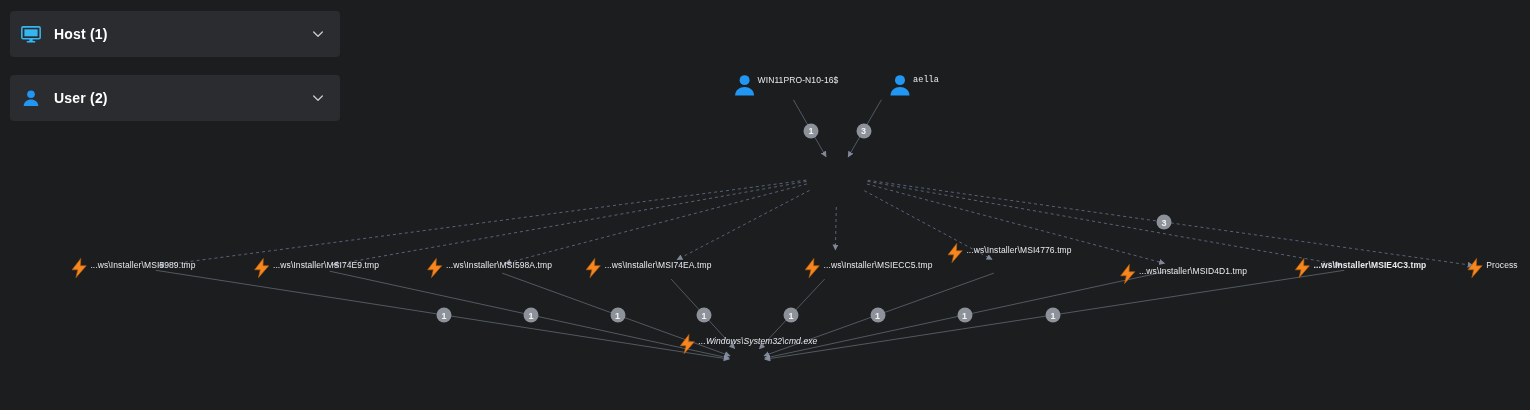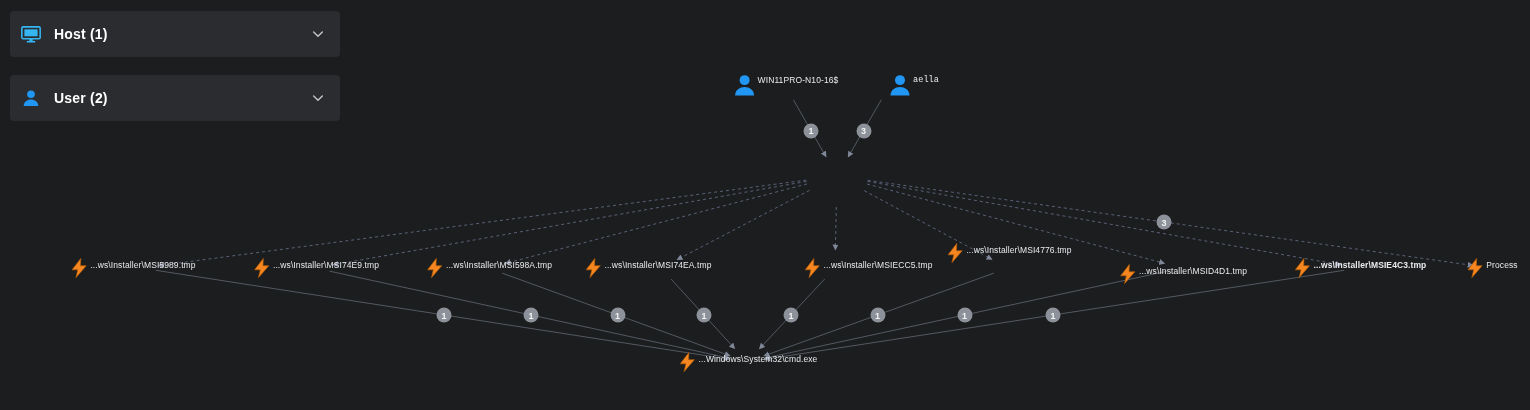--- a/index.html
+++ b/index.html
@@ -186,21 +186,21 @@
         <span class="nlabel">...ws\Installer\MSIE4C3.tmp</span>
       </div>
       <div class="node" style="left: 1491px; top: 257px;">
         <span class="nicon" style="width:22px;height:22px">
           <svg viewBox="0 0 24 24" width="100%" height="100%">
             <path d="M13.5 1.5 4 14h6.2L8.2 22.5 19.5 9.5h-6.3z" fill="#f6861f" stroke="#b35c07" stroke-width="0.7" stroke-linejoin="round"></path>
           </svg>
         </span>
         <span class="nlabel">Process</span>
       </div>
-      <div class="node" style="left: 747px; top: 351px;">
+      <div class="node" style="left: 747px; top: 333px; font-style: italic;">
         <span class="nicon" style="width:22px;height:22px">
           <svg viewBox="0 0 24 24" width="100%" height="100%">
             <path d="M13.5 1.5 4 14h6.2L8.2 22.5 19.5 9.5h-6.3z" fill="#f6861f" stroke="#b35c07" stroke-width="0.7" stroke-linejoin="round"></path>
           </svg>
         </span>
         <span class="nlabel">...Windows\System32\cmd.exe</span>
       </div>
       <div class="badge" style="left: 811px; top: 130.5px;">1</div>
       <div class="badge" style="left: 863.5px; top: 130.5px;">3</div>
       <div class="badge" style="left: 1164px; top: 222px;">3</div>

